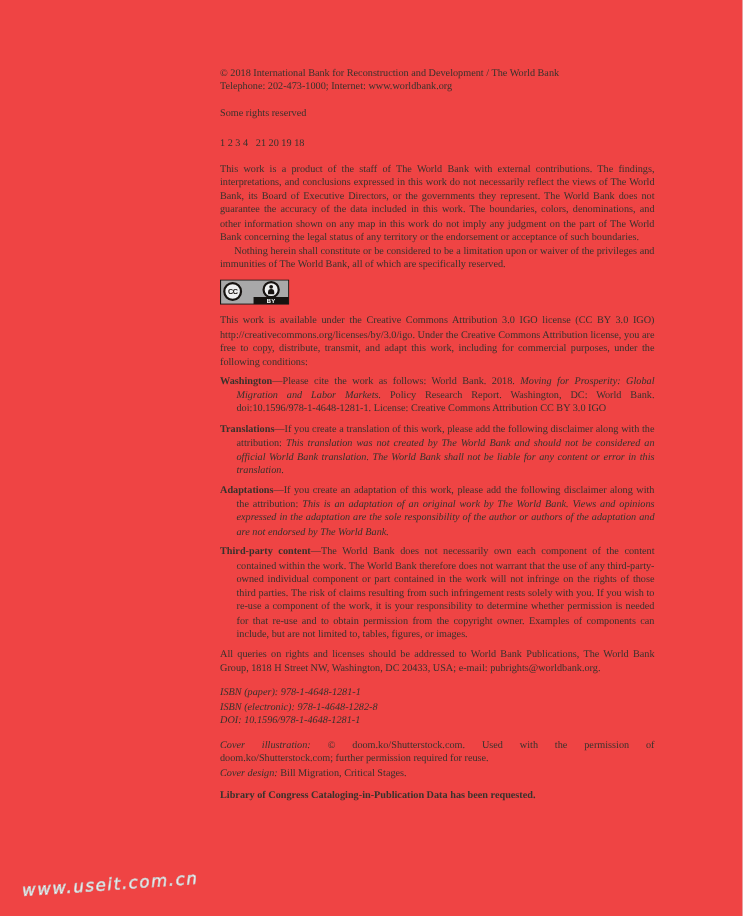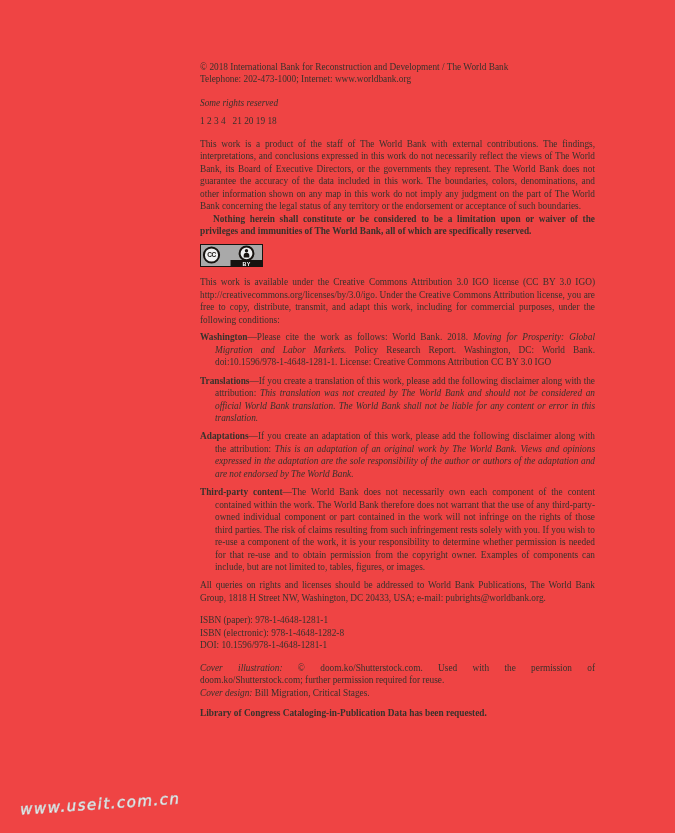--- a/index.html
+++ b/index.html
@@ -16,29 +16,29 @@
     position:absolute;
     left:200px;top:61px;width:395px;
     font-size:9.3px;
     line-height:12.45px;
   }
   .content p, .content div.line{margin:0;}
   .just{text-align:justify;}
   .b{font-weight:bold;}
   .i{font-style:italic;text-align:right;}
   .copyright-block{margin-bottom:11px;}
-  .rights-reserved{margin-bottom:6px;font-style:italic;}
+  .rights-reserved{margin-bottom:16px;}
   .printing{margin-bottom:10px;white-space:pre-wrap;}
-  .disc2{text-indent:13px;margin-bottom:7px !important;font-weight:bold;}
+  .disc2{text-indent:13px;margin-bottom:7px !important;}
   .heading{font-weight:bold;margin:0 0 5px 0;}
   .badge-wrap{margin:0 0 9px 0;height:23px;}
   .intro{margin-bottom:5px !important;}
   .cond{margin:0 0 6px 15px !important;text-indent:-15px;}
   .queries{margin-bottom:10px !important;}
-  .ids{margin-bottom:10px;}
+  .ids{margin-bottom:10px;font-style:italic;}
   .cover{margin-bottom:8px;}
   .loc{font-weight:bold;}
   .watermark{
     position:absolute;
     left:20px;top:795px;
     transform:rotate(-4deg);
     font-family:"DejaVu Sans",sans-serif;
     font-style:italic;
     font-size:15px;
     letter-spacing:1.5px;

